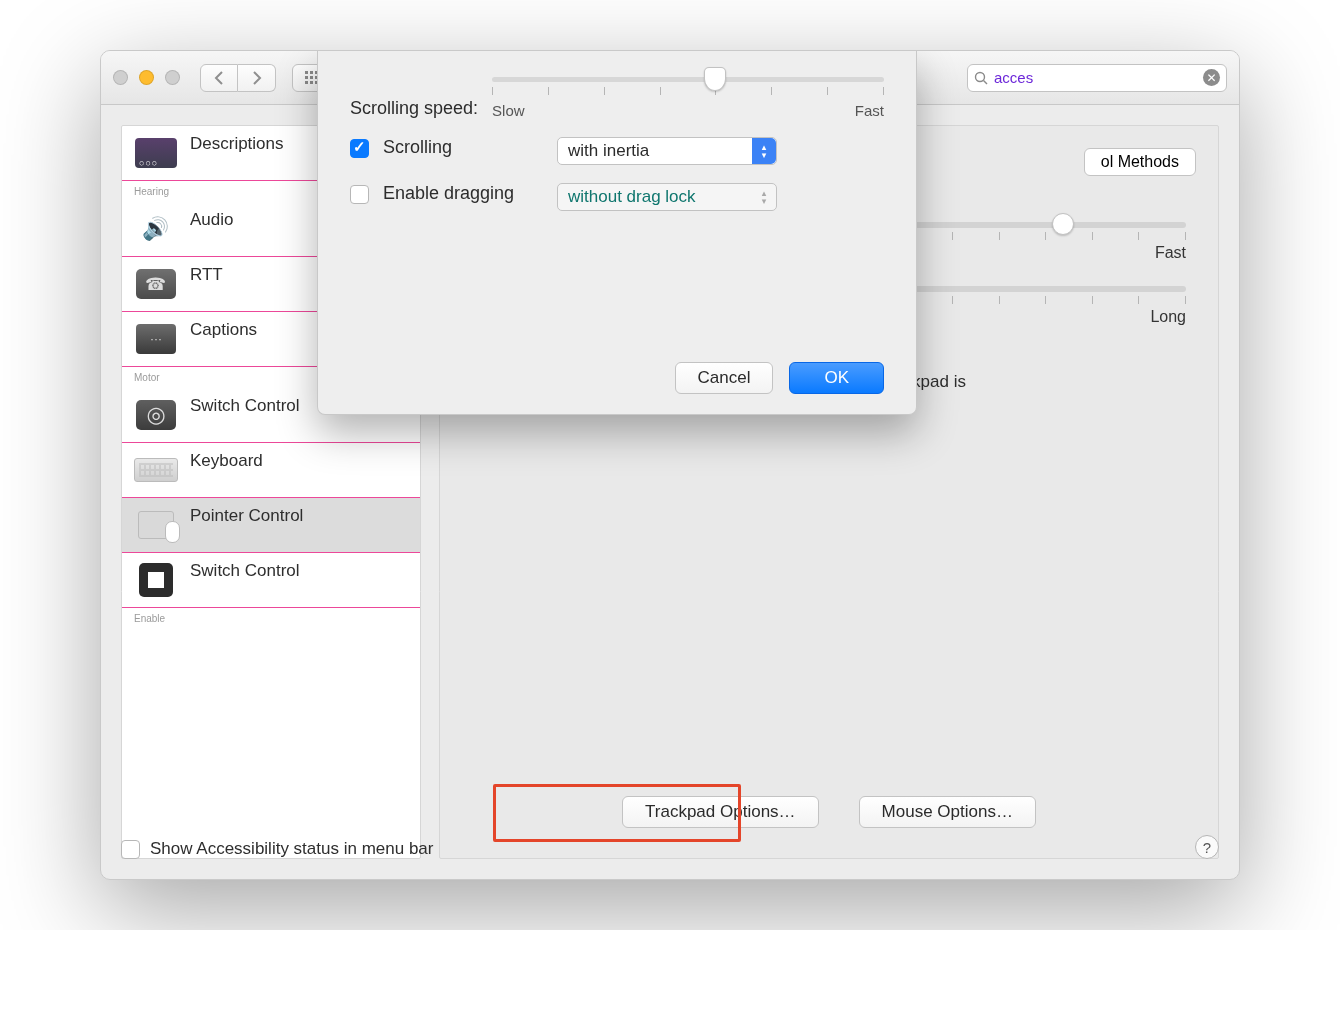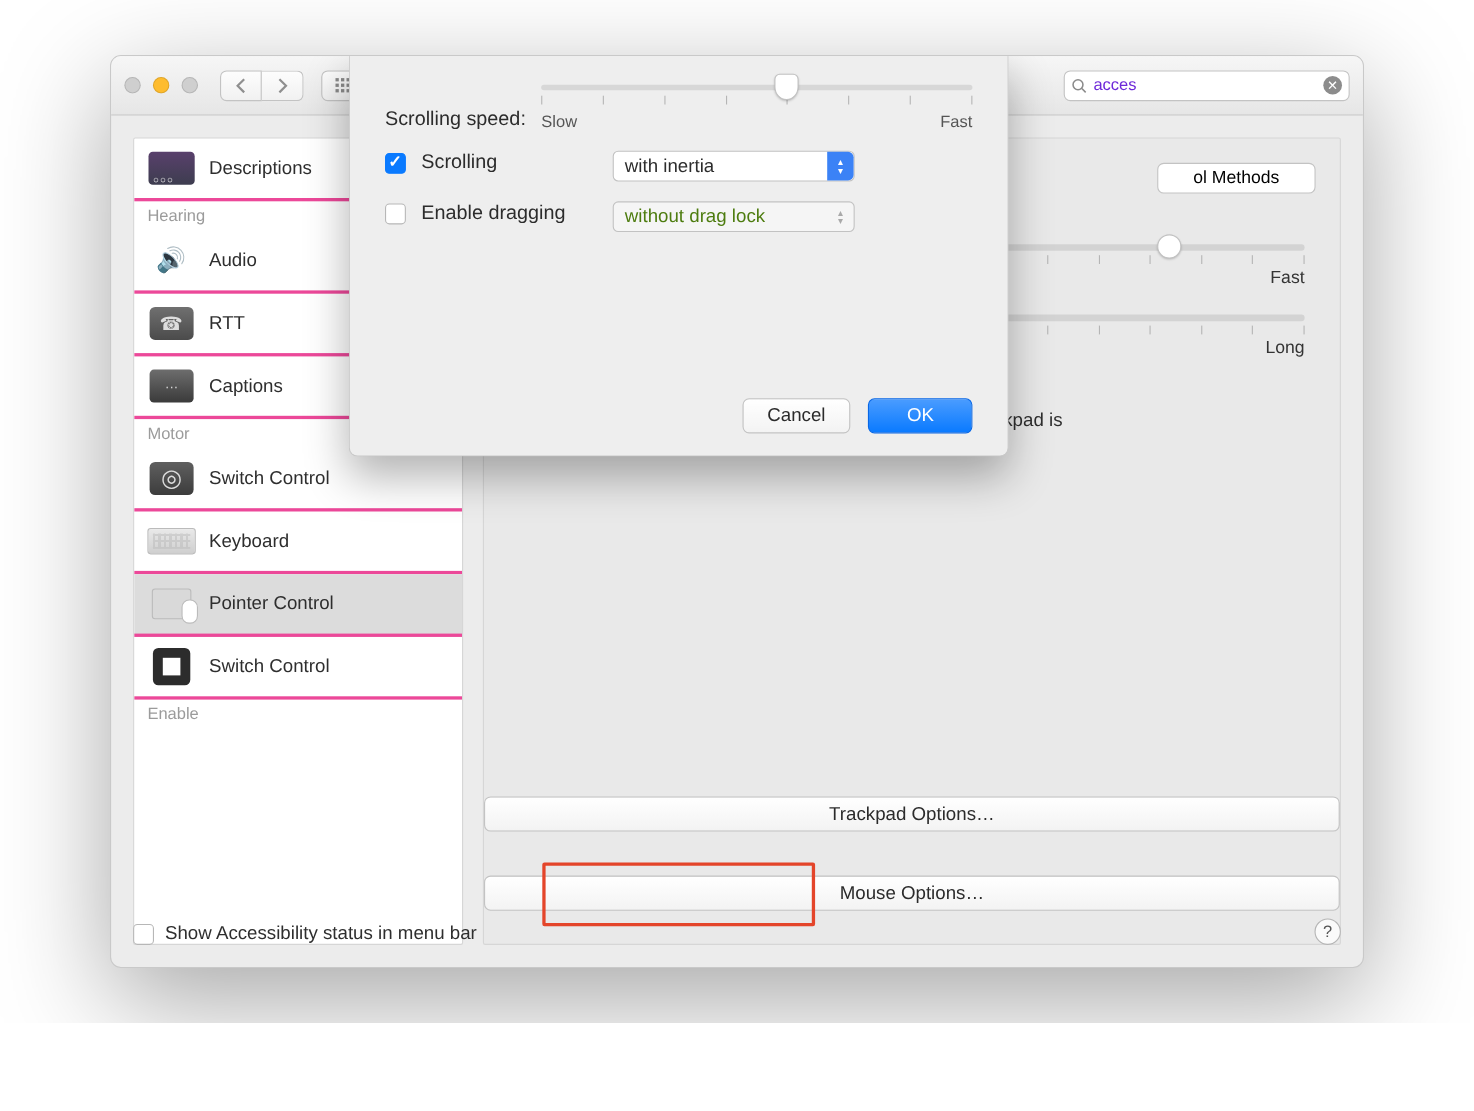--- a/index.html
+++ b/index.html
@@ -41,53 +41,53 @@
 }
 .search svg { flex: none; }
 .search input { border: none; outline: none; flex: 1; font-size: 15px; color: #6d28d9; background: transparent; }
 .clear { width: 17px; height: 17px; border-radius: 50%; background: #8c8c8c; color: #fff; display: flex; align-items: center; justify-content: center; font-size: 12px; line-height: 1; cursor: pointer; }
 
 .body { display: flex; height: calc(100% - 54px); padding: 20px; gap: 18px; position: relative; }
 .sidebar {
   width: 300px; background: #fff; border: 1px solid #d6d6d6; border-radius: 2px;
   overflow: hidden;
 }
-.section-hdr { font-size: 15px; color: #9b9b9b; padding: 5px 12px 5px 12px; }
+.section-hdr { font-size: 10px; color: #9b9b9b; padding: 5px 12px 5px 12px; }
 .item {
-  display: flex; align-items: center; gap: 12px; padding: 8px 12px; font-size: 17px; color: #2e2e2e;
-  border-bottom: 3px solid #ec4899; cursor: default;
+  display: flex; gap: 12px; padding: 8px 12px; font-size: 17px; color: #2e2e2e;
+  border-bottom: 1px solid #ec4899; cursor: default;
 }
 .item.sel { background: #dcdcdc; }
 .item .ico { width: 44px; height: 38px; display: flex; align-items: center; justify-content: center; font-size: 22px; color: #555; }
 .ico-box { width: 40px; height: 30px; border-radius: 4px; background: linear-gradient(#6d6d6d,#3a3a3a); display:flex; align-items:center; justify-content:center; color:#ddd; font-size:12px; }
 .ico-kb { width:44px; height:24px; background:linear-gradient(#e9e9e9,#cfcfcf); border:1px solid #bbb; border-radius:3px; position:relative; }
 .ico-kb::after { content:""; position:absolute; inset:4px; background: repeating-linear-gradient(90deg,#bbb 0 2px, transparent 2px 5px), repeating-linear-gradient(0deg,#bbb 0 2px, transparent 2px 6px); opacity:.5; }
 .ico-track { width:36px; height:28px; background:#d9d9d9; border:1px solid #bbb; border-radius:3px; position:relative; }
 .ico-track::after{ content:""; position:absolute; right:-7px; bottom:-5px; width:13px; height:20px; background:#fff; border:1px solid #bbb; border-radius:7px; }
 .ico-sq { width:34px; height:34px; background:#2c2c2c; border-radius:5px; display:flex; align-items:center; justify-content:center; }
 .ico-sq::after{ content:""; width:16px; height:16px; background:#fff; }
 .ico-desc{ width:42px; height:30px; background: linear-gradient(#59406c,#3d3d4f); border-radius:4px; position:relative; }
 .ico-desc::after{ content:"○○○"; position:absolute; bottom:0px; left:4px; color:#eee; font-size:9px; letter-spacing:1px; }
 .ico-rtt{ width:40px; height:30px; background:linear-gradient(#707070,#4b4b4b); border-radius:5px; display:flex; align-items:center; justify-content:center; letter-spacing:1px;}
 .ico-rtt::before{content:"☎"; color:#ddd; font-size:17px;}
 .ico-eye{ width:40px; height:30px; background:linear-gradient(#5f5f5f,#3c3c3c); border-radius:5px; display:flex; align-items:center; justify-content:center; color:#ddd;}
 .ico-spk{ font-size:30px; color:#333; }
 
 .content { flex: 1; background: #e9e9e9; border: 1px solid #d6d6d6; border-radius: 2px; position: relative; padding: 22px; }
 .tab-row { display: flex; justify-content: flex-end; }
-.tab { background: #fff; border: 1px solid #c3c3c3; border-radius: 6px; padding: 4px 32px; font-size: 16px; }
+.tab { background: #fff; border: 1px solid #c3c3c3; border-radius: 6px; padding: 4px 16px; font-size: 16px; }
 .slider-area { margin-top: 46px; padding-right: 10px; }
 .slider-track { position: relative; height: 6px; background: #d3d3d3; border-radius: 3px; margin: 0 0 0 auto; width: 420px; }
 .slider-ticks { position: absolute; left:0; right:0; top: 10px; display:flex; justify-content: space-between; }
 .slider-ticks span { width:1px; height:8px; background:#b5b5b5; }
 .thumb { position: absolute; top:-9px; width: 22px; height: 22px; background:#fff; border:1px solid #c2c2c2; border-radius:50%; box-shadow: 0 1px 2px rgba(0,0,0,.2); }
 .slabel { text-align: right; font-size: 16px; color:#343434; margin-top: 16px; }
 .check-row { display:flex; align-items:flex-start; gap:10px; font-size:17px; color:#2e2e2e; margin-top: 46px; padding-left: 28px; }
 .chk { width:19px; height:19px; border:1px solid #b7b7b7; border-radius:4px; background:#fff; flex:none; margin-top:2px; }
-.btn-row { position:absolute; bottom: 30px; left:0; right:0; display:flex; justify-content:center; gap: 40px; flex-direction: column; }
+.btn-row { position:absolute; bottom: 30px; left:0; right:0; display:flex; justify-content:center; gap: 40px; }
 .mac-btn {
   background: linear-gradient(#fff,#f3f3f3); border:1px solid #c3c3c3; border-radius:6px;
   padding: 5px 22px; font-size: 17px; color:#2b2b2b; cursor:pointer;
 }
 .highlight-box { position:absolute; border:3px solid #e4452a; border-radius:2px; pointer-events:none; }
 
 .footer-row { position:absolute; left: 20px; bottom: 20px; right: 20px; display:flex; align-items:flex-end; gap:10px; font-size:17px; color:#2e2e2e; }
 .help { margin-left:auto; width:24px; height:24px; border:1px solid #b5b5b5; border-radius:50%; background:#fafafa; display:flex; align-items:center; justify-content:center; font-size:15px; color:#555; }
 
 
@@ -104,21 +104,21 @@
 .sh-slider-ticks{ position:absolute; top:10px; left:0; right:0; display:flex; justify-content:space-between; }
 .sh-slider-ticks span{ width:1px; height:8px; background:#b5b5b5;}
 .sh-thumb{ position:absolute; top:-10px; width:22px; height:24px; background:#fff; border:1px solid #c2c2c2; border-radius:5px 5px 50% 50%; box-shadow:0 1px 2px rgba(0,0,0,.2);}
 .sh-ends { display:flex; justify-content:space-between; font-size:15px; color:#555; margin-top:20px; }
 .chk.checked { background:#0a7aff; border-color:#0a7aff; position:relative; }
 .chk.checked::after{ content:"✓"; position:absolute; color:#fff; font-size:15px; left:2px; top:-2px; font-weight:bold; }
 .select {
   display:flex; align-items:center; justify-content:space-between; width:220px; height:28px;
   background:#fff; border:1px solid #c2c2c2; border-radius:5px; padding: 0 0 0 10px; font-size:17px; color:#2c2c2c;
 }
-.select.disabled { color:#4d7c0f; background:#f5f5f5; }
+.select.disabled { color:#0f766e; background:#f5f5f5; }
 .sel-arrows { width:24px; height:100%; background:#3b82f6; border-radius:0 5px 5px 0; display:flex; flex-direction:column; align-items:center; justify-content:center; gap:1px; }
 .sel-arrows.dis { background:transparent; }
 .sel-arrows::before{content:"▴"; color:#fff; font-size:9px; line-height:7px;}
 .sel-arrows::after{content:"▾"; color:#fff; font-size:9px; line-height:7px;}
 .sel-arrows.dis::before,.sel-arrows.dis::after{color:#a9a9a9;}
 .sheet-btns { position:absolute; bottom:20px; right:32px; display:flex; gap:16px; }
 .mac-btn.primary { background: linear-gradient(#4a9cff,#0a7aff); color:#fff; border-color:#0867e6; padding:5px 34px; }
 </style>
 </head>
 <body>

